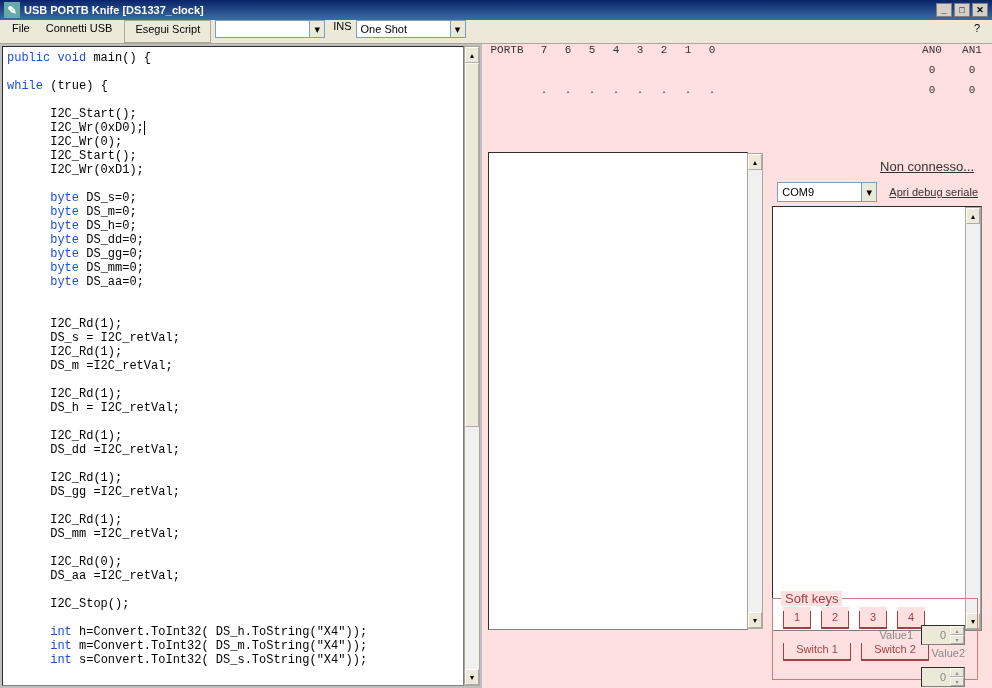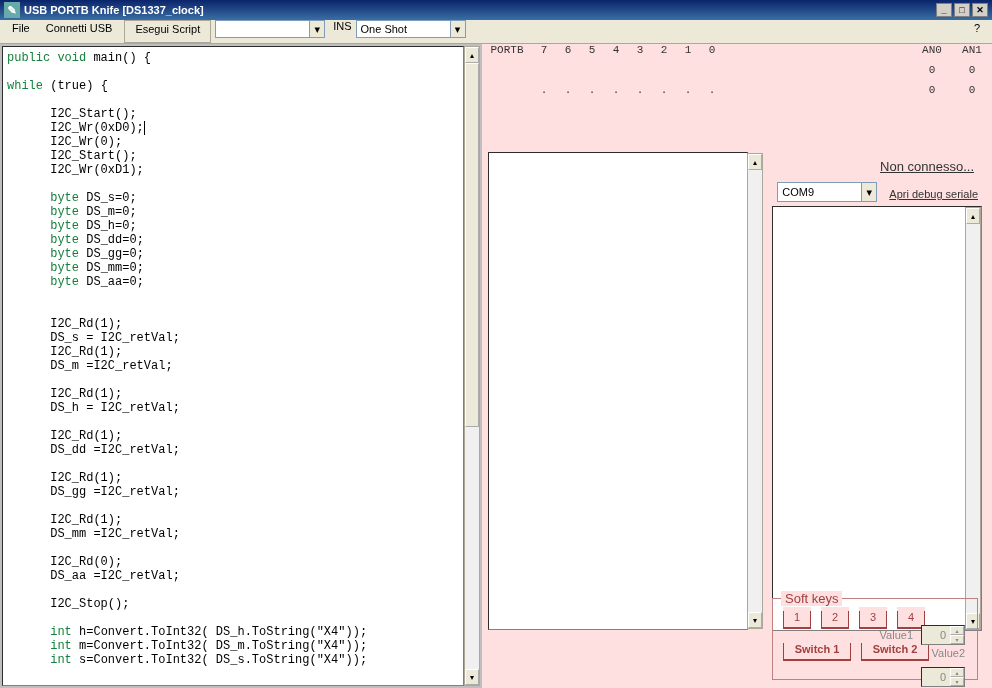--- a/index.html
+++ b/index.html
@@ -13,47 +13,47 @@
 .menubar .mbtn { padding: 2px 10px; border: 1px solid #aca899; background: #ece9d8; margin-left: 4px; cursor: default; }
 .menubar .mcombo { width: 110px; height: 18px; border: 1px solid #7f9db9; background: #fff; margin-left: 4px; display: flex; align-items: center; }
 .menubar .mcombo .arrow { width: 15px; height: 16px; border-left: 1px solid #7f9db9; background: #ece9d8; margin-left: auto; display: flex; align-items: center; justify-content: center; }
 .menubar .txtlabel { margin-left: 8px; }
 .menubar .widecombo { width: 110px; }
 .menubar .spacer { flex: 1; }
 .menubar .help { padding: 2px 8px; cursor: default; }
 .content { display: flex; height: 644px; }
 .leftpane { width: 482px; padding: 2px; display: flex; }
 .editor { flex: 1; background: #fff; border: 1px inset #808080; font-family: 'Courier New', monospace; font-size: 12px; padding: 4px; overflow: hidden; position: relative; white-space: pre; }
-.editor .kw { color: #15803d; }
+.editor .kw { color: #1d4ed8; }
 .editor .cursor { border-right: 1px solid #000; }
 .vscroll { width: 16px; background: #ece9d8; border: 1px solid #aca899; display: flex; flex-direction: column; }
 .vscroll .btn { height: 16px; background: #ece9d8; border: 1px outset #fff; display: flex; align-items: center; justify-content: center; font-size: 8px; }
 .vscroll .track { flex: 1; background: #f0f0f0; position: relative; }
 .vscroll .thumb { position: absolute; top: 0; left: 0; right: 0; height: 60%; background: #ece9d8; border: 1px outset #fff; }
 .rightpane { flex: 1; background: #ffe0e0; padding: 0; position: relative; }
 .portrow { display: flex; font-family: 'Courier New', monospace; font-size: 11px; color: #333; }
 .portrow span { display: inline-block; text-align: center; }
 .portlabel { width: 50px; }
 .portbit { width: 24px; }
 .portan { width: 40px; }
 .outputarea { position: absolute; top: 108px; left: 6px; width: 260px; height: 478px; background: #fff; border: 1px inset #808080; }
 .outputarea .scroll { position: absolute; top: 0; right: -16px; width: 16px; height: 100%; }
 .statusrow { position: absolute; top: 115px; right: 18px; font-size: 13px; color: #333; text-decoration: underline; }
-.comrow { position: absolute; top: 138px; right: 10px; display: flex; align-items: flex-end; gap: 8px; }
+.comrow { position: absolute; top: 138px; right: 10px; display: flex; align-items: center; gap: 8px; }
 .combo { width: 100px; height: 20px; border: 1px solid #7f9db9; background: #fff; display: flex; align-items: center; padding-left: 4px; }
 .combo .arrow { width: 15px; height: 18px; border-left: 1px solid #7f9db9; background: #ece9d8; margin-left: auto; display: flex; align-items: center; justify-content: center; }
 .linkbtn { text-decoration: underline; color: #333; cursor: default; padding: 2px 4px; }
 .serialarea { position: absolute; top: 162px; right: 10px; width: 210px; height: 425px; background: #fff; border: 1px inset #808080; }
 .softkeys { position: absolute; left: 290px; bottom: 8px; width: 206px; height: 82px; border: 1px solid #c08080; padding: 8px 10px 6px; }
 .softkeys .legend { position: absolute; top: -8px; left: 8px; background: #ffe0e0; padding: 0 4px; color: #a04040; font-size: 13px; }
 .skrow { display: flex; gap: 10px; margin-bottom: 10px; }
 .skbtn { width: 28px; height: 22px; border: 1px solid #a04040; border-top: none; border-left: none; border-right: none; border-bottom: 2px solid #a04040; background: #ffe0e0; color: #a04040; display: flex; align-items: center; justify-content: center; cursor: default; position: relative; }
 .skbtn::before { content: ''; position: absolute; left: 0; top: 20%; bottom: 0; width: 1px; background: #a04040; }
 .skbtn::after { content: ''; position: absolute; right: 0; top: 20%; bottom: 0; width: 1px; background: #a04040; }
-.skbtn2 { width: 68px; font-weight: bold; }
+.skbtn2 { width: 68px; }
 .valuerow { position: absolute; right: 12px; display: flex; align-items: center; gap: 8px; }
 .valuerow.v1 { top: 26px; }
 .valuerow.v2 { top: 48px; flex-direction: column; }
 .valuerow .lbl { color: #888; width: 44px; text-align: right; }
 .spinner { width: 44px; height: 20px; border: 1px inset #808080; background: #ece9d8; display: flex; align-items: center; justify-content: center; color: #888; position: relative; }
 .spinner .spinbtns { position: absolute; right: 0; top: 0; bottom: 0; width: 14px; display: flex; flex-direction: column; }
 .spinner .spinbtns div { flex: 1; background: #ece9d8; border: 1px outset #fff; font-size: 6px; display: flex; align-items: center; justify-content: center; }
 </style>
 </head>
 <body>

